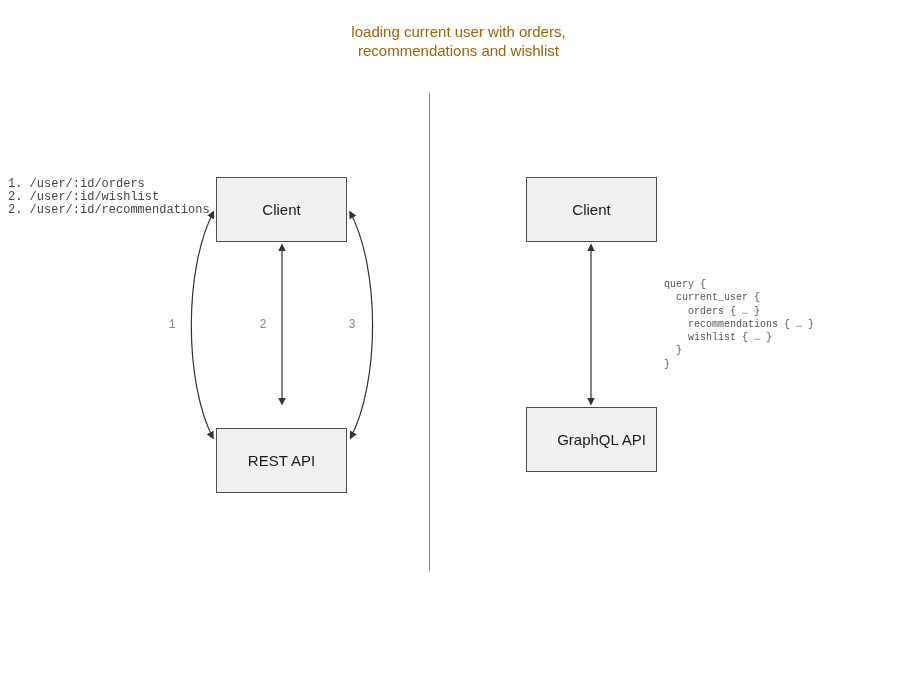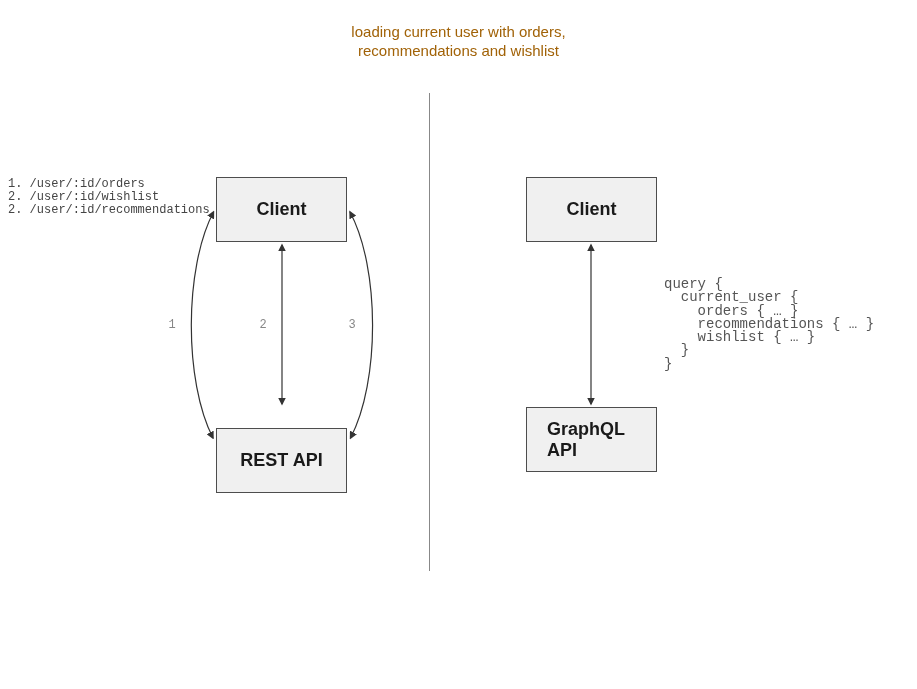--- a/index.html
+++ b/index.html
@@ -32,43 +32,42 @@
   .node-box {
     position: absolute;
     width: 131px;
     height: 65px;
     box-sizing: border-box;
     background: #f0f0f0;
     border: 1px solid #4d4d4d;
     display: flex;
     align-items: center;
     justify-content: center;
-    font-size: 18px;
+    font-size: 15px;
     color: #1a1a1a;
-    font-weight: bold;
   }
   #left-client  { left: 216px; top: 177px; }
   #left-api     { left: 216px; top: 428px; }
   #right-client { left: 526px; top: 177px; }
   #right-api    { left: 526px; top: 407px; padding-left: 20px; }
   .mono { font-family: "Liberation Mono", "DejaVu Sans Mono", monospace; }
   .endpoints {
     position: absolute;
     left: 8px;
     top: 178px;
     font-size: 12px;
     line-height: 13px;
     color: #444444;
   }
   .code-line { white-space: pre; }
   .query {
     position: absolute;
     left: 664px;
     top: 278px;
-    font-size: 14px;
+    font-size: 10px;
     line-height: 13.3px;
     color: #555555;
     font-family: Liberation Mono, monospace;
   }
   .arrow-label {
     position: absolute;
     transform: translate(-50%, -50%);
     font-size: 12px;
     color: #878787;
   }

